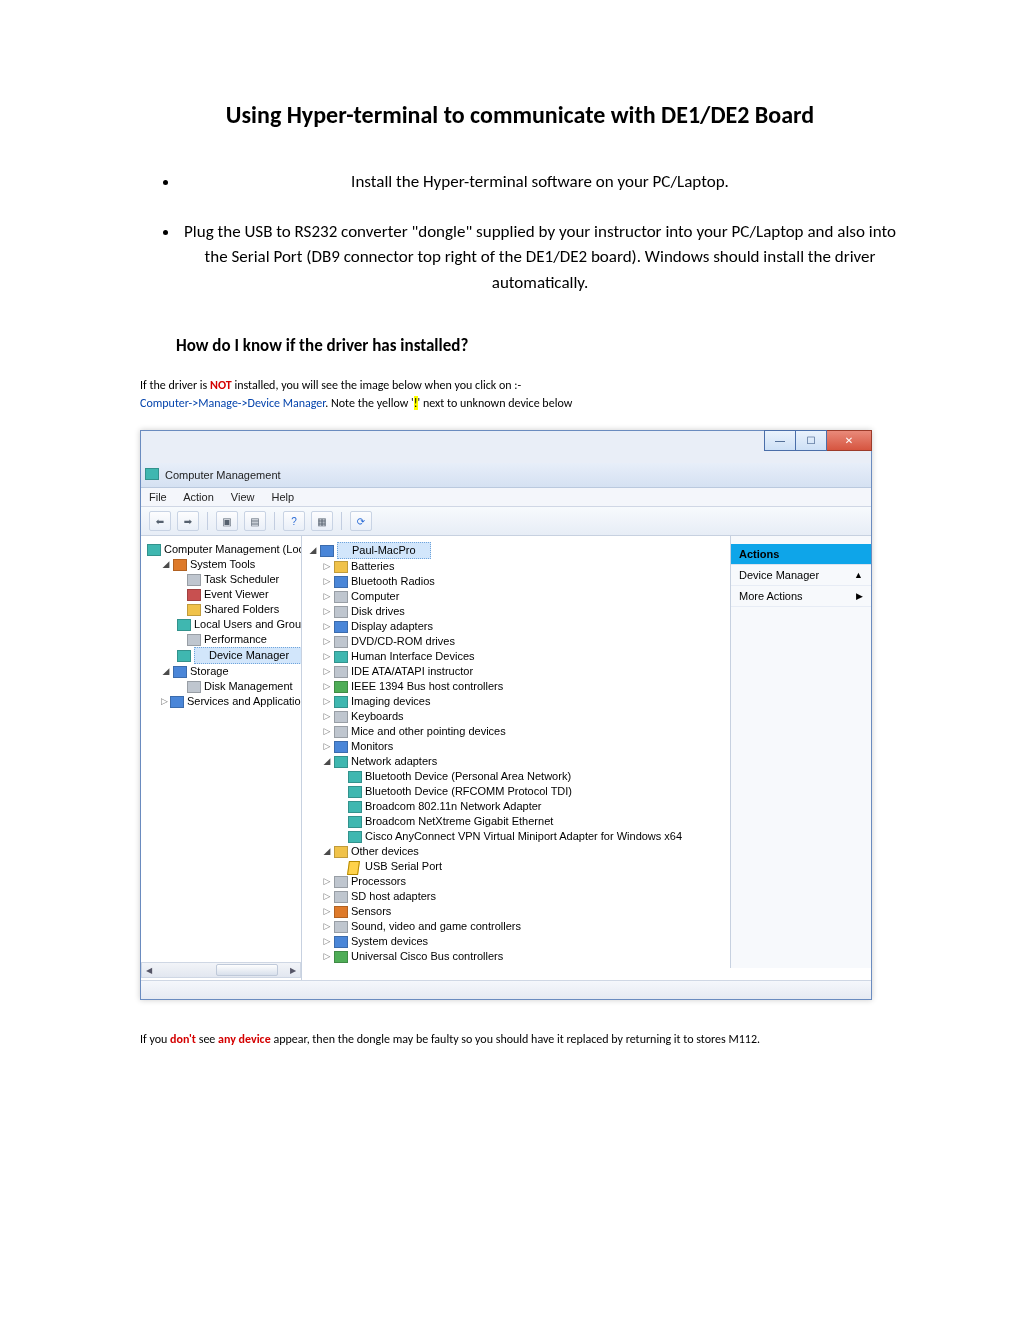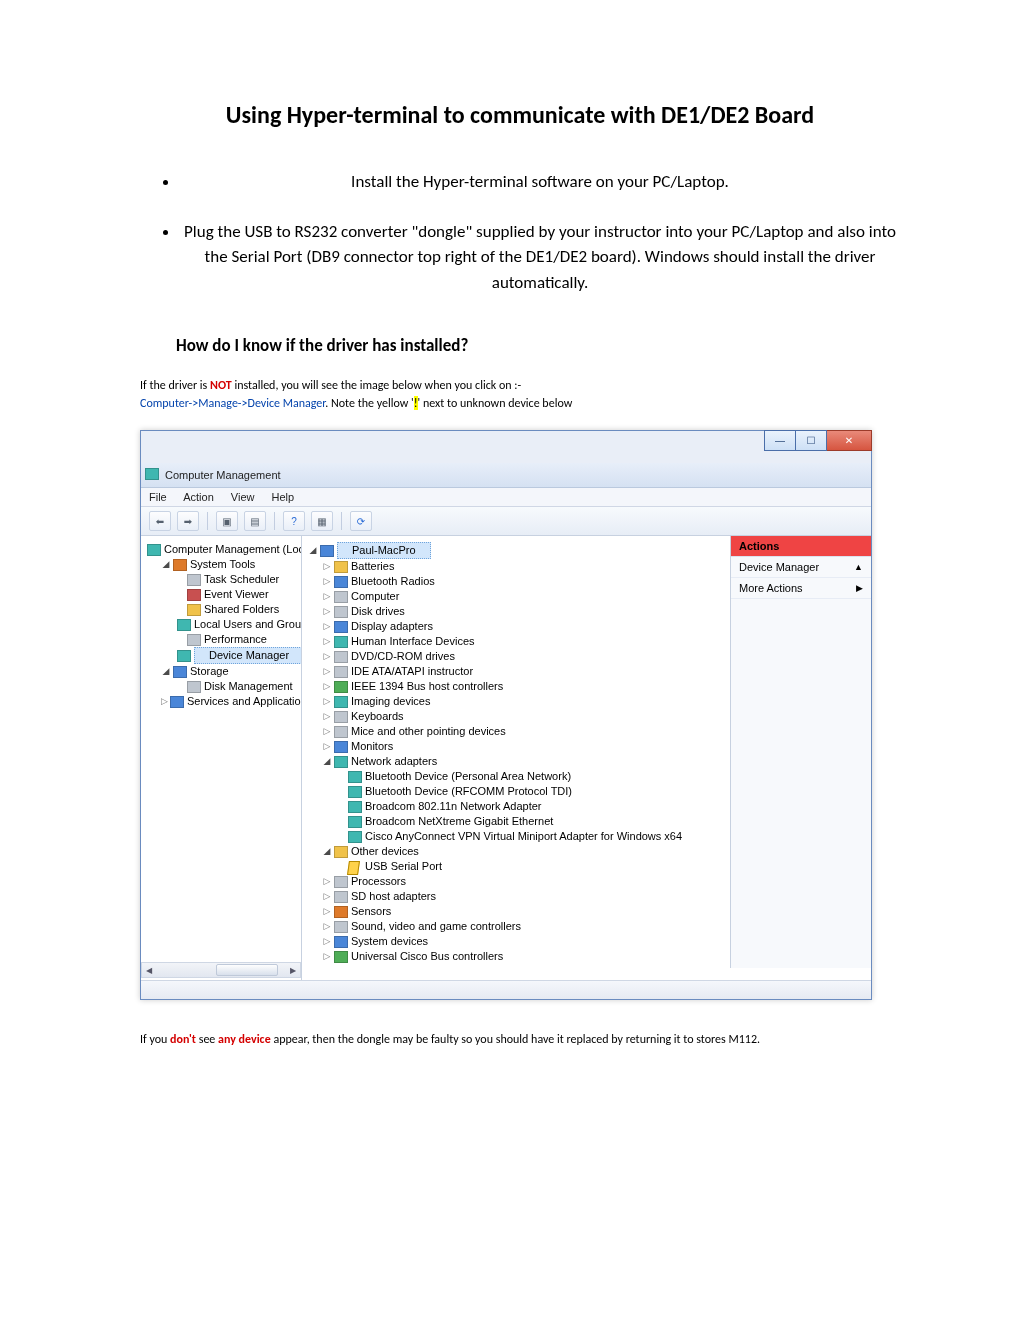--- a/index.html
+++ b/index.html
@@ -106,21 +106,21 @@
     flex:1;
     padding:6px 4px 6px 6px;
     height:432px;
     position:relative;
   }
   .right-pane {
     width:140px;border-left:1px solid #c7d1e0;
     background:#f7f9fc;font-size:11px;
     height:432px;
   }
-  .right-pane .hdr { padding:4px 8px; font-weight:700; background:#ef4444;border-bottom:1px solid #dbe2ee;}
+  .right-pane .hdr { padding:4px 8px; font-weight:700; background:#0ea5e9;border-bottom:1px solid #dbe2ee;margin-top:8px;}
   .right-pane .row { padding:4px 8px; border-bottom:1px solid #e7ecf5; display:flex;justify-content:space-between;align-items:center;}
   .scroll-stub { position:absolute; left:0; right:0; bottom:2px; height:14px;
     background:linear-gradient(#f2f4f8,#e2e7f0); border:1px solid #cfd7e4; display:flex;align-items:center;}
   .scroll-stub .thumb { width:60px;height:10px;background:linear-gradient(#fefefe,#d8e0ec);border:1px solid #bfc9d9;border-radius:2px;margin-left:60px;}
   .scroll-stub .arr { width:14px;height:12px;display:flex;align-items:center;justify-content:center;font-size:8px;color:#556;}
   .scroll-stub .arr.right{margin-left:auto;}
   
   .node { display:flex; align-items:center; white-space:nowrap; line-height:15px; }
   .node .expander { width:10px;text-align:center;color:#7a7a7a;font-size:9px;margin-right:2px;}
   .node .expander.open::before{content:"◢";color:#4b4b4b;}
@@ -318,30 +318,30 @@
             <div class="node">
               <span class="expander closed"></span>
               <span class="icon">
                 <span class="sq ic-blue"></span>
               </span>
               <span class="lbl">Display adapters</span>
             </div>
             <div class="node">
               <span class="expander closed"></span>
               <span class="icon">
+                <span class="sq ic-gray"></span>
+              </span>
+              <span class="lbl">DVD/CD-ROM drives</span>
+            </div>
+            <div class="node">
+              <span class="expander closed"></span>
+              <span class="icon">
                 <span class="sq ic-teal"></span>
               </span>
               <span class="lbl">Human Interface Devices</span>
-            </div>
-            <div class="node">
-              <span class="expander closed"></span>
-              <span class="icon">
-                <span class="sq ic-gray"></span>
-              </span>
-              <span class="lbl">DVD/CD-ROM drives</span>
             </div>
             <div class="node">
               <span class="expander closed"></span>
               <span class="icon">
                 <span class="sq ic-gray"></span>
               </span>
               <span class="lbl">IDE ATA/ATAPI instructor</span>
             </div>
             <div class="node">
               <span class="expander closed"></span>

